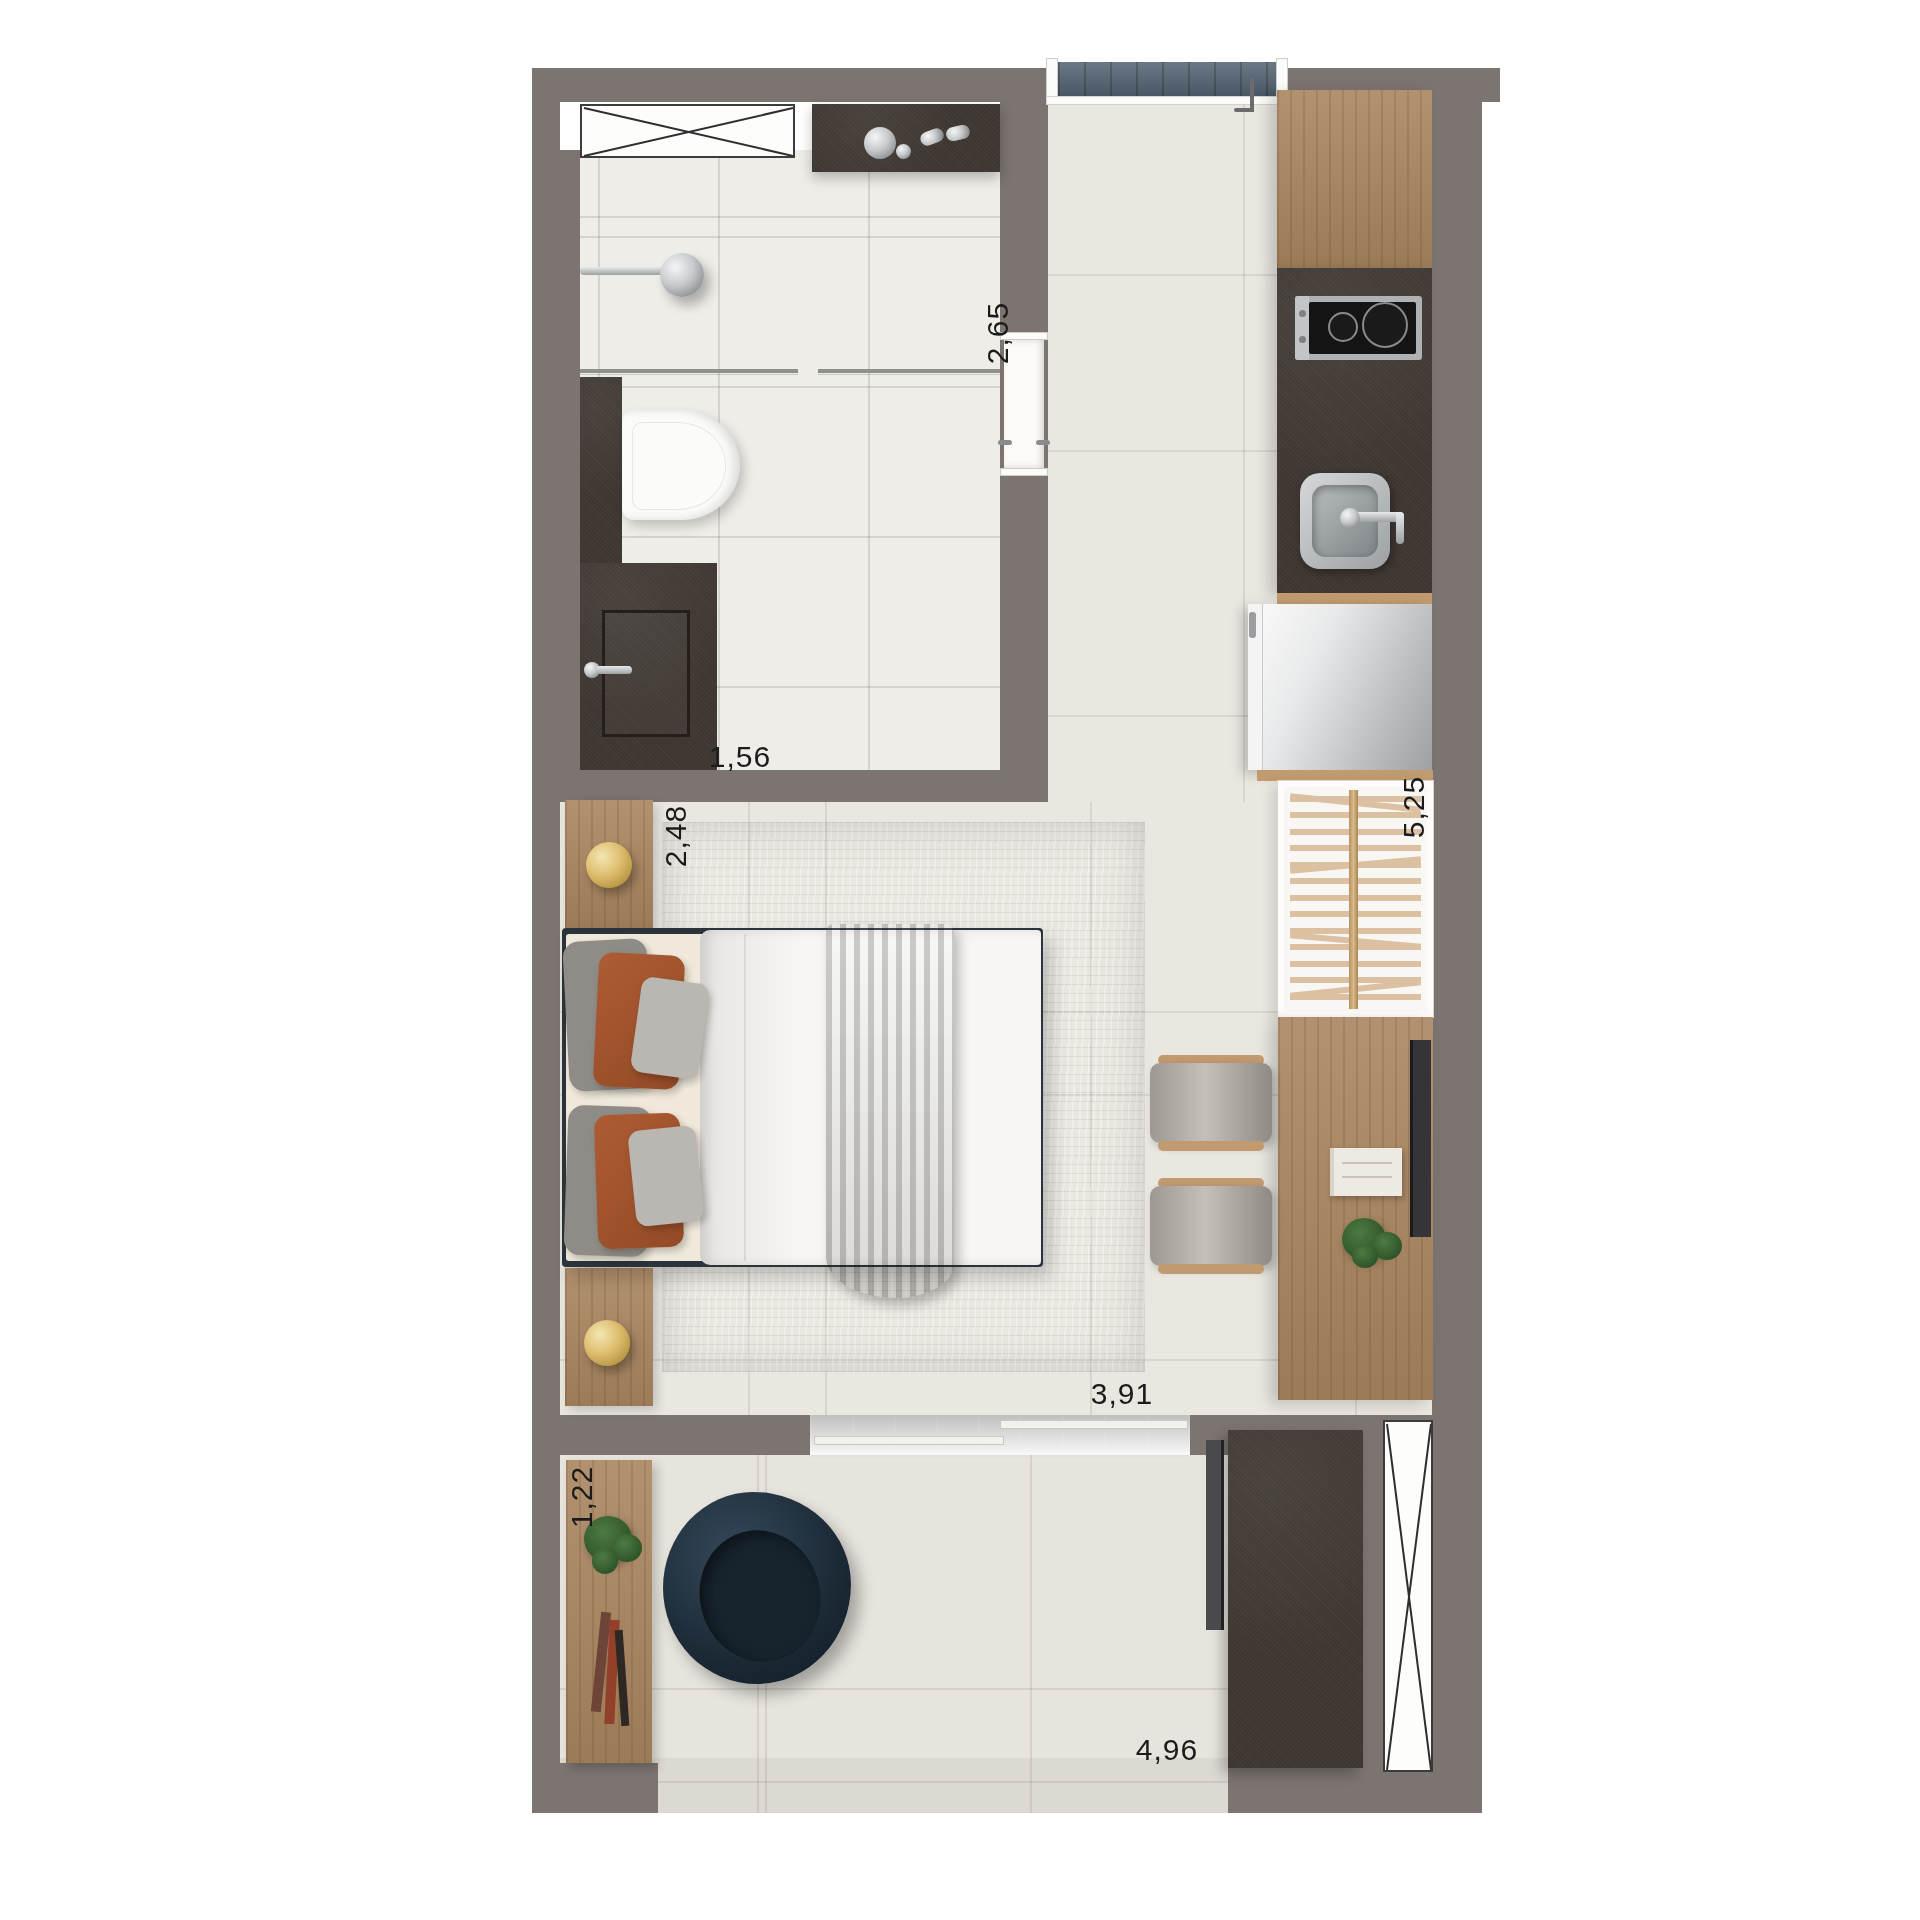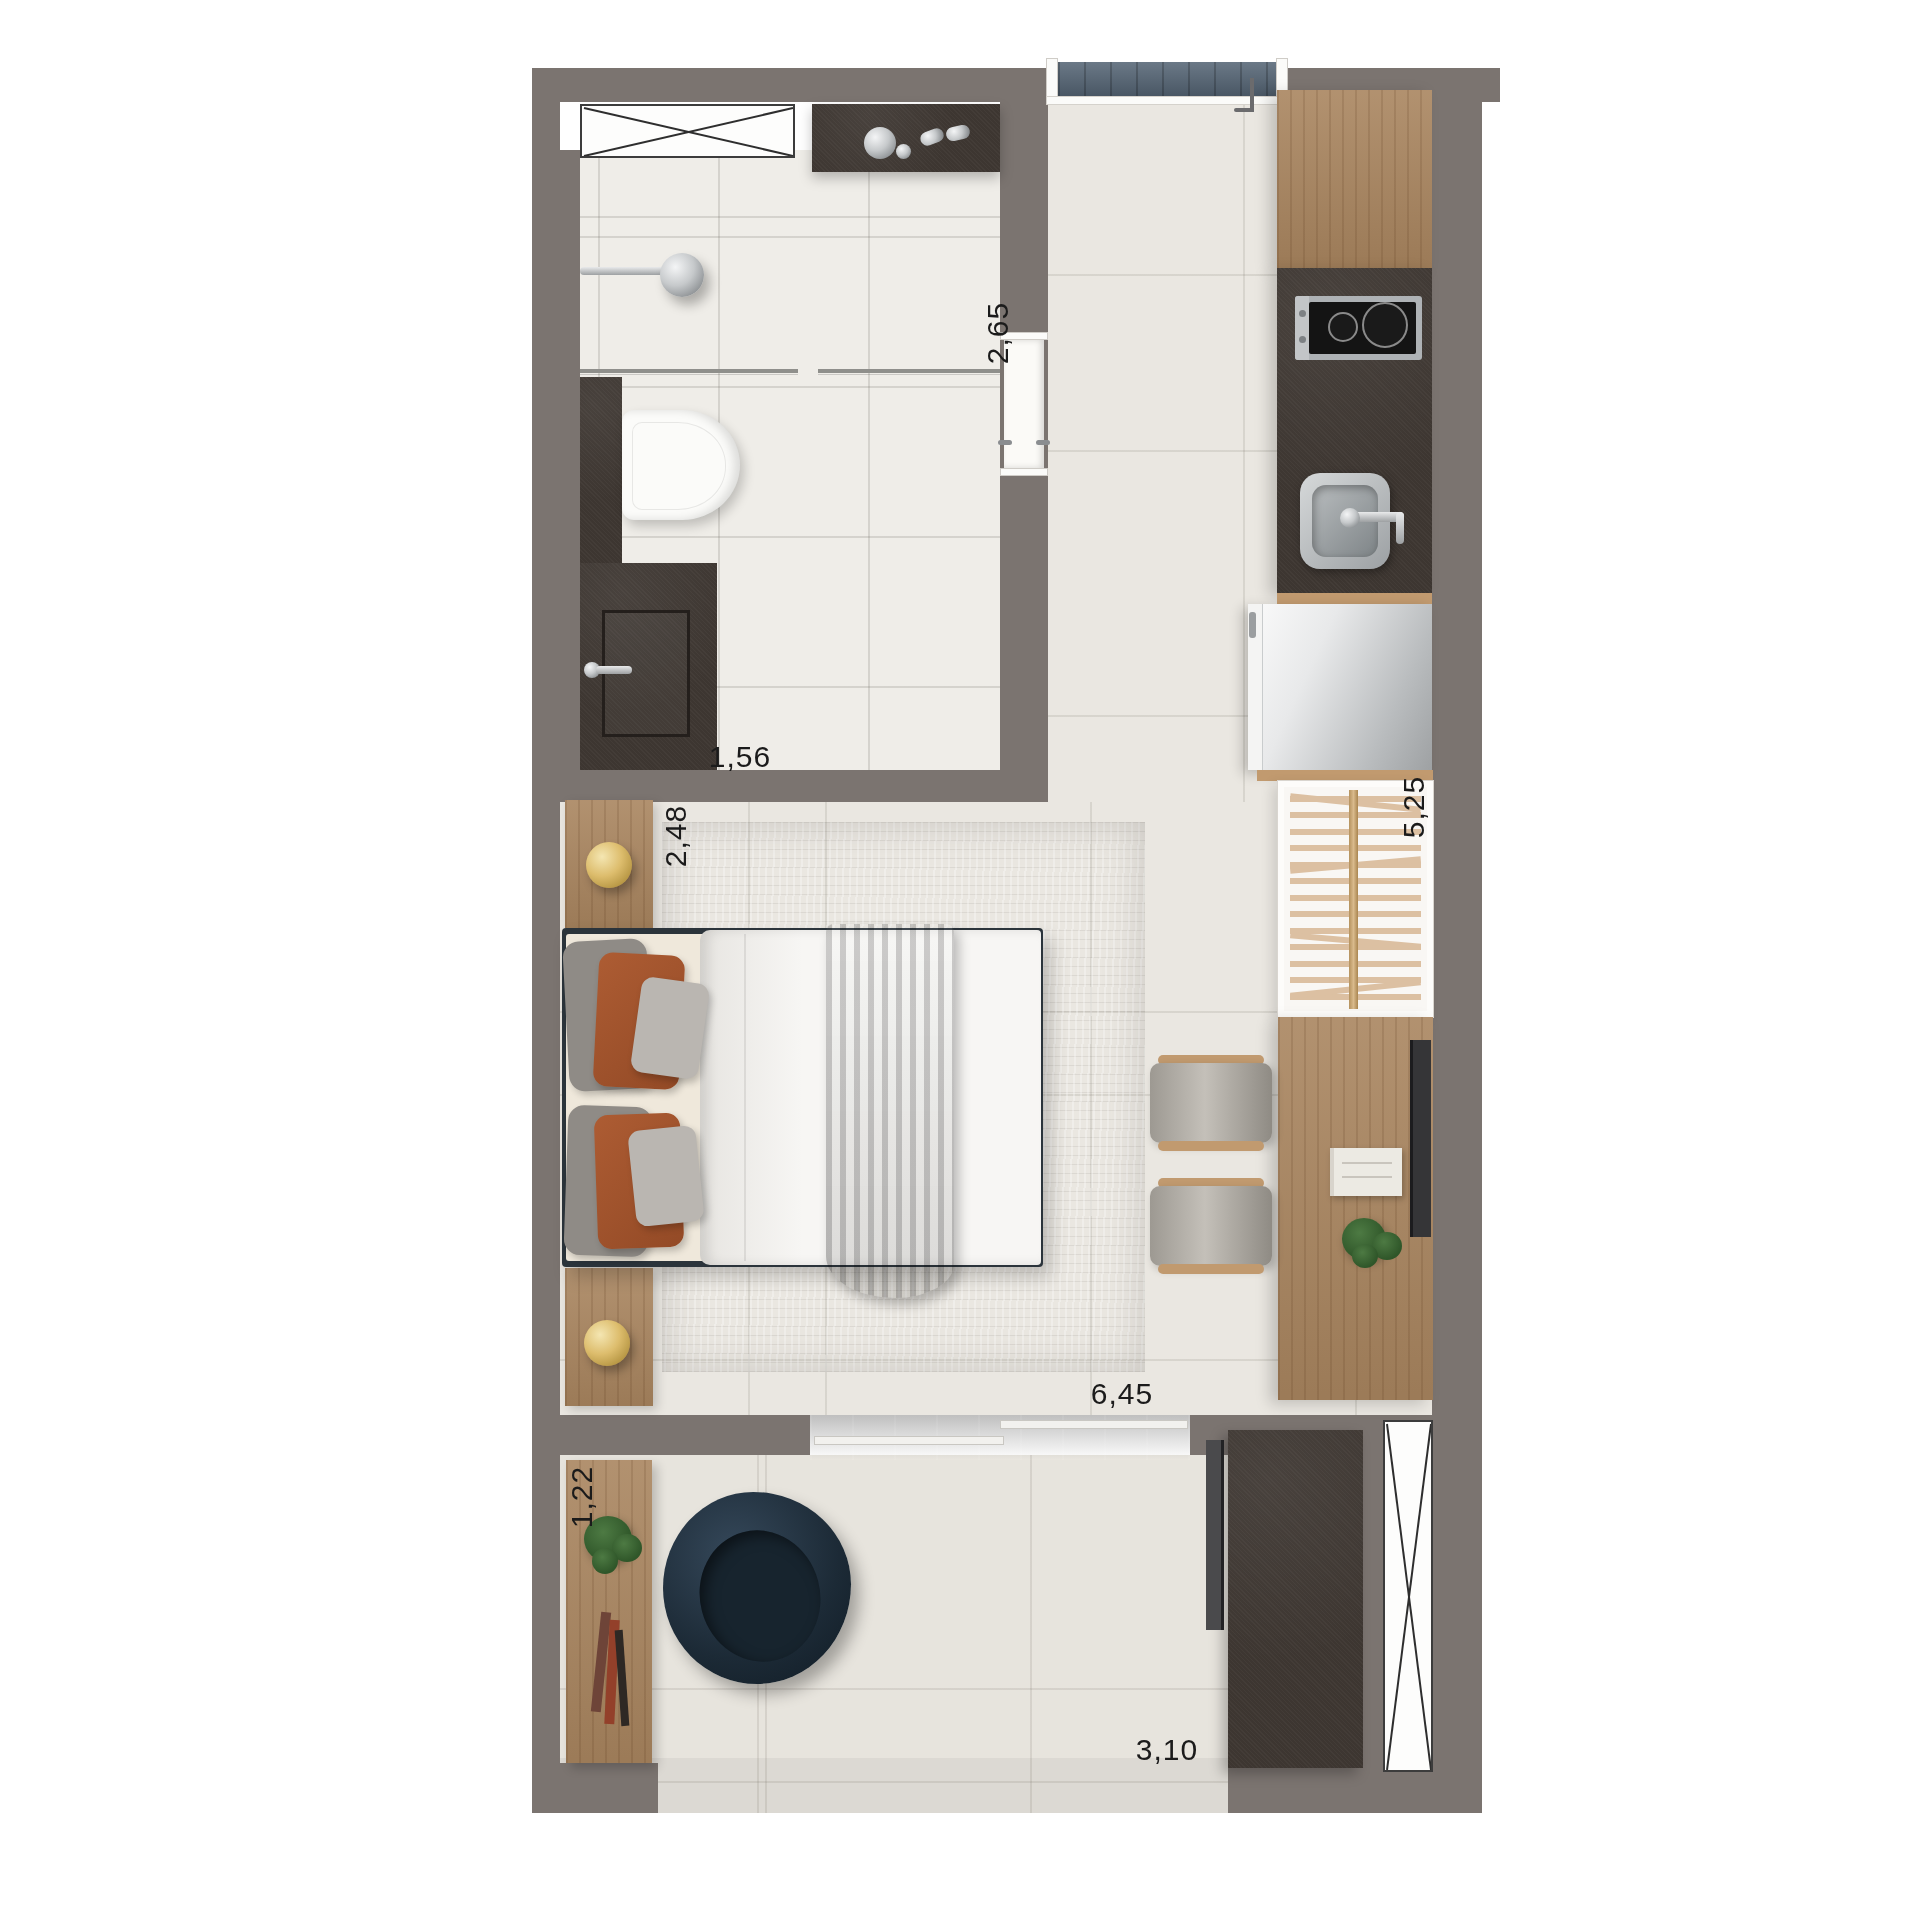--- a/index.html
+++ b/index.html
@@ -231,17 +231,17 @@
   <div class="white-fix" style="left:1000px;top:332px;width:48px;height:8px;border:1px solid #cfccc7;box-sizing:border-box;"></div>
   <div class="abs" style="left:1004px;top:340px;width:40px;height:128px;background:#fbfaf7;box-shadow:inset -3px 0 6px rgba(0,0,0,.15);"></div>
   <div class="white-fix" style="left:1000px;top:468px;width:48px;height:8px;border:1px solid #cfccc7;box-sizing:border-box;"></div>
   <div class="abs" style="left:998px;top:440px;width:14px;height:5px;background:#8a8d90;border-radius:3px;"></div>
   <div class="abs" style="left:1036px;top:440px;width:14px;height:5px;background:#8a8d90;border-radius:3px;"></div>
 
   <div class="dim v" style="left:998px;top:333px;">2,65</div>
   <div class="dim" style="left:740px;top:757px;">1,56</div>
   <div class="dim v" style="left:676px;top:836px;">2,48</div>
   <div class="dim v" style="left:1414px;top:807px;">5,25</div>
-  <div class="dim" style="left:1122px;top:1394px;">6,45</div>
+  <div class="dim" style="left:1122px;top:1394px;">3,91</div>
   <div class="dim v" style="left:582px;top:1497px;">1,22</div>
-  <div class="dim" style="left:1167px;top:1750px;">3,10</div>
+  <div class="dim" style="left:1167px;top:1750px;">4,96</div>
 
 </div>
 
 </body></html>

